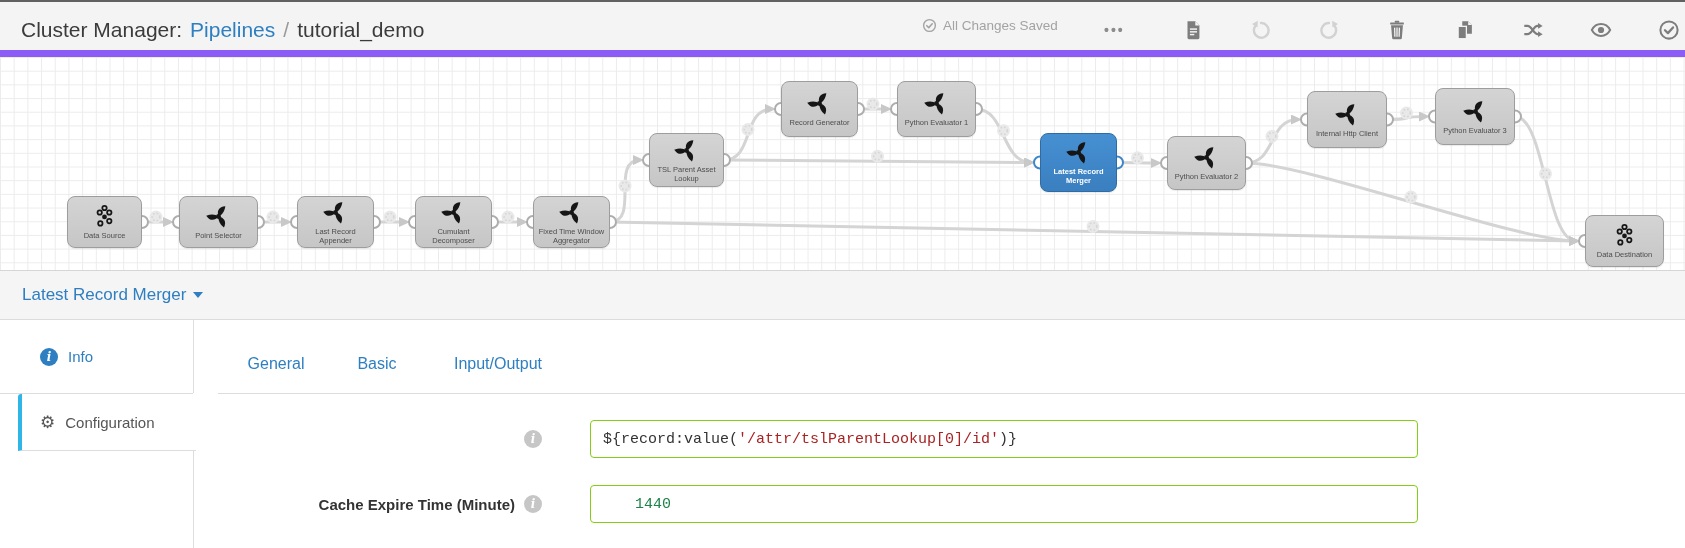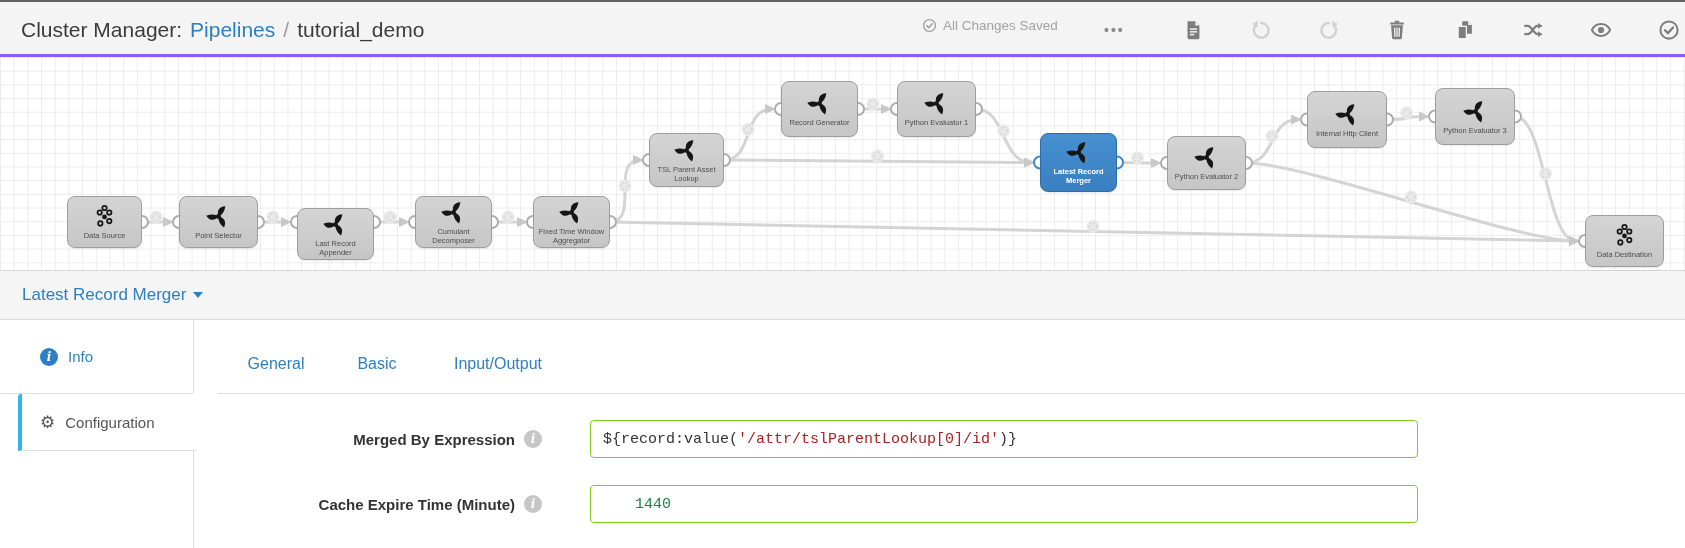--- a/index.html
+++ b/index.html
@@ -2,21 +2,21 @@
 <html><head>
 <meta charset="utf-8">
 <style>
   html,body{margin:0;padding:0;background:#fff;}
   *{box-sizing:border-box;}
   .stage{position:relative;width:1685px;height:548px;overflow:hidden;
          font-family:"Liberation Sans","DejaVu Sans",sans-serif;background:#fff;}
   
   .topstrip{position:absolute;left:0;top:0;width:100%;height:2px;background:#616161;}
   .header{position:absolute;left:0;top:2px;width:100%;height:55px;background:#f4f4f4;
-          border-bottom:3px solid #8b5cf6;}
+          border-bottom:7px solid #8b5cf6;}
   .title{position:absolute;left:21px;top:0;height:55px;display:flex;align-items:center;
          font-size:21px;color:#3b3b3b;white-space:nowrap;}
   .title .seg{margin-right:8px;}
   .title a{color:#2d7fc1;text-decoration:none;margin-right:8px;cursor:pointer;}
   .title .sep{color:#9a9a9a;margin-right:8px;}
   .saved{position:absolute;left:922px;top:0;height:46px;display:flex;align-items:center;
          gap:6px;color:#a3a3a3;font-size:13.5px;}
   .saved svg{width:15px;height:15px;color:#a3a3a3;}
   .more{position:absolute;left:1104px;top:0;height:55px;display:flex;align-items:center;
         color:#8c8c8c;font-size:14px;font-weight:bold;letter-spacing:2px;cursor:pointer;}
@@ -337,21 +337,21 @@
             <use href="#sym-graph"></use>
           </svg>
           <span class="n-label">Data Source</span>
         </div>
         <div class="node" style="left: 179px; top: 139px; width: 79px; height: 52px;">
           <svg class="n-ic">
             <use href="#sym-swirl"></use>
           </svg>
           <span class="n-label">Point Selector</span>
         </div>
-        <div class="node" style="left: 297px; top: 139px; width: 77px; height: 52px; margin-top: 12px;">
+        <div class="node" style="left: 297px; top: 139px; width: 77px; height: 52px;">
           <svg class="n-ic">
             <use href="#sym-swirl"></use>
           </svg>
           <span class="n-label">Last Record Appender</span>
         </div>
         <div class="node" style="left: 415px; top: 139px; width: 77px; height: 52px;">
           <svg class="n-ic">
             <use href="#sym-swirl"></use>
           </svg>
           <span class="n-label">Cumulant Decomposer</span>
@@ -432,21 +432,20 @@
     </div>
     <div class="side-item config">
       <span class="gear">⚙</span>
       <span>Configuration</span>
     </div>
 
     <a class="tab t-general">General</a>
     <a class="tab t-basic">Basic</a>
     <a class="tab t-io">Input/Output</a>
 
-    <div class="f-label r1">Merged By Expression</div>
     <span class="q-ic r1">i</span>
     <div class="f-input r1"><span class="c-plain">${record:value(</span><span class="c-str">'/attr/tslParentLookup[0]/id'</span><span class="c-plain">)}</span></div>
 
     <div class="f-label r2">Cache Expire Time (Minute)</div>
     <span class="q-ic r2">i</span>
     <div class="f-input r2"><span class="c-num">1440</span></div>
   </div>
 </div>
 
 </body></html>

